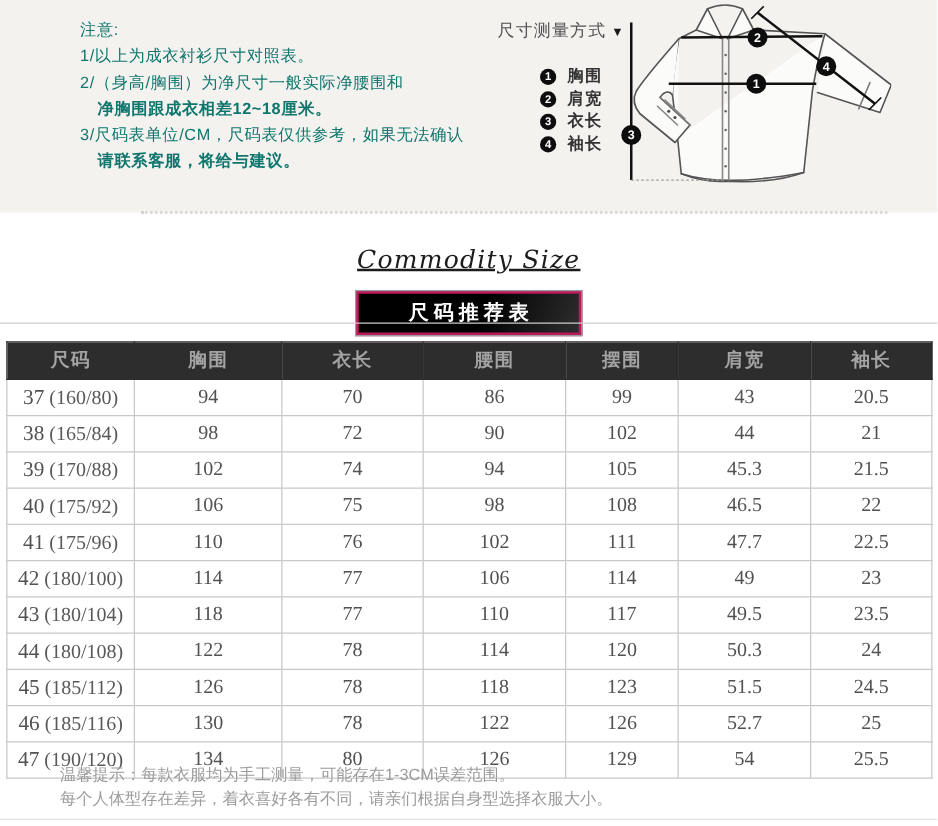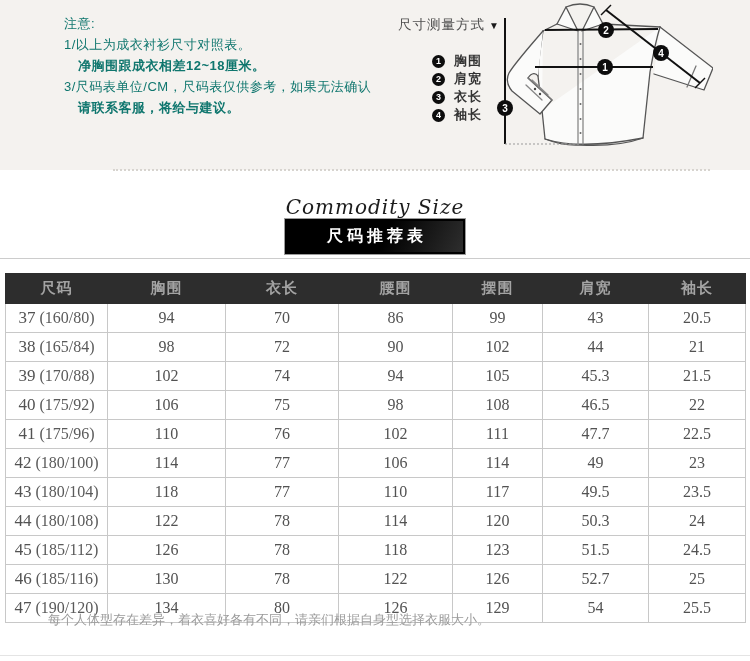--- a/index.html
+++ b/index.html
@@ -18,23 +18,23 @@
   .measure-title{position:absolute;left:398px;top:16px;font-size:13.5px;color:#4f4f4f;letter-spacing:1px;}
   .measure-title .tri{font-size:10px;color:#1a1a1a;margin-left:4px;}
   .legend{position:absolute;left:432px;top:52px;}
   .legend-item{display:flex;align-items:center;height:18px;}
   .num-dot{width:13px;height:13px;border-radius:50%;background:#0d0d0d;color:#fff;
     font-size:9px;line-height:13px;text-align:center;font-weight:bold;flex:0 0 13px;}
   .legend-label{margin-left:9px;font-size:13px;font-weight:bold;color:#333;letter-spacing:1px;}
   .shirt-wrap{position:absolute;left:488px;top:0;}
   
   .commodity-title{position:absolute;left:0;top:195px;width:750px;text-align:center;
-    font-family:"DejaVu Serif",serif;font-style:italic;font-size:20px;color:#1c1c1c;letter-spacing:1px;}
-  .size-box{position:absolute;top:218px;left:50%;transform:translateX(-50%);
-    border:1px solid #9b9b9b;background:#000000;padding:2px;}
+    font-family:"DejaVu Serif",serif;font-style:italic;font-size:20px;color:#1c1c1c;letter-spacing:1px;text-decoration:underline;}
+  .size-box{position:absolute;top:232px;left:50%;transform:translateX(-50%);
+    border:1px solid #9b9b9b;background:#be185d;padding:2px;}
   .size-box-inner{background:linear-gradient(115deg,#000 55%,#2e2e2e);color:#fff;
     font-size:16px;font-weight:bold;letter-spacing:4px;padding:5px 36px 5px 40px;white-space:nowrap;}
   .sep-line{position:absolute;left:0;top:258px;width:750px;height:0;border-top:1px solid #cccccc;}
   
   table.size-table{position:absolute;left:5px;top:273px;width:740px;border-collapse:collapse;table-layout:fixed;}
   .size-table th{background:#2d2d2d;color:#a3a3a3;font-size:15px;font-weight:bold;height:27px;
     border:1px solid #2d2d2d;letter-spacing:1px;}
   .size-table td{height:26px;border:1px solid #c8c8c8;text-align:center;vertical-align:middle;
     font-family:"Liberation Serif",serif;font-size:16px;color:#525252;}
   .size-table td .sz{font-size:17px;}
@@ -46,20 +46,21 @@
 </head>
 <body>
 
 <div class="top-section"></div>
 <div class="dotted-sep"></div>
 
 <div class="notice">
   <div class="note-line">注意:</div>
   <div id="notice-lines">
       <div class="note-line">1/以上为成衣衬衫尺寸对照表。</div>
+      <div class="note-line">2/（身高/胸围）为净尺寸一般实际净腰围和</div>
       <div class="note-line indent">净胸围跟成衣相差12~18厘米。</div>
       <div class="note-line">3/尺码表单位/CM，尺码表仅供参考，如果无法确认</div>
       <div class="note-line indent">请联系客服，将给与建议。</div>
     </div>
 </div>
 
 <div class="measure-title">
   <span>尺寸测量方式</span><span class="tri">▼</span>
 </div>
 <div class="legend" id="legend">
@@ -265,15 +266,16 @@
         <td>80</td>
         <td>126</td>
         <td>129</td>
         <td>54</td>
         <td>25.5</td>
       </tr>
     </tbody>
 </table>
 
 <div class="footer-notes">
+  <div>温馨提示：每款衣服均为手工测量，可能存在1-3CM误差范围。</div>
   <div>每个人体型存在差异，着衣喜好各有不同，请亲们根据自身型选择衣服大小。</div>
 </div>
 <div class="bottom-hairline"></div>
 
 </body></html>

